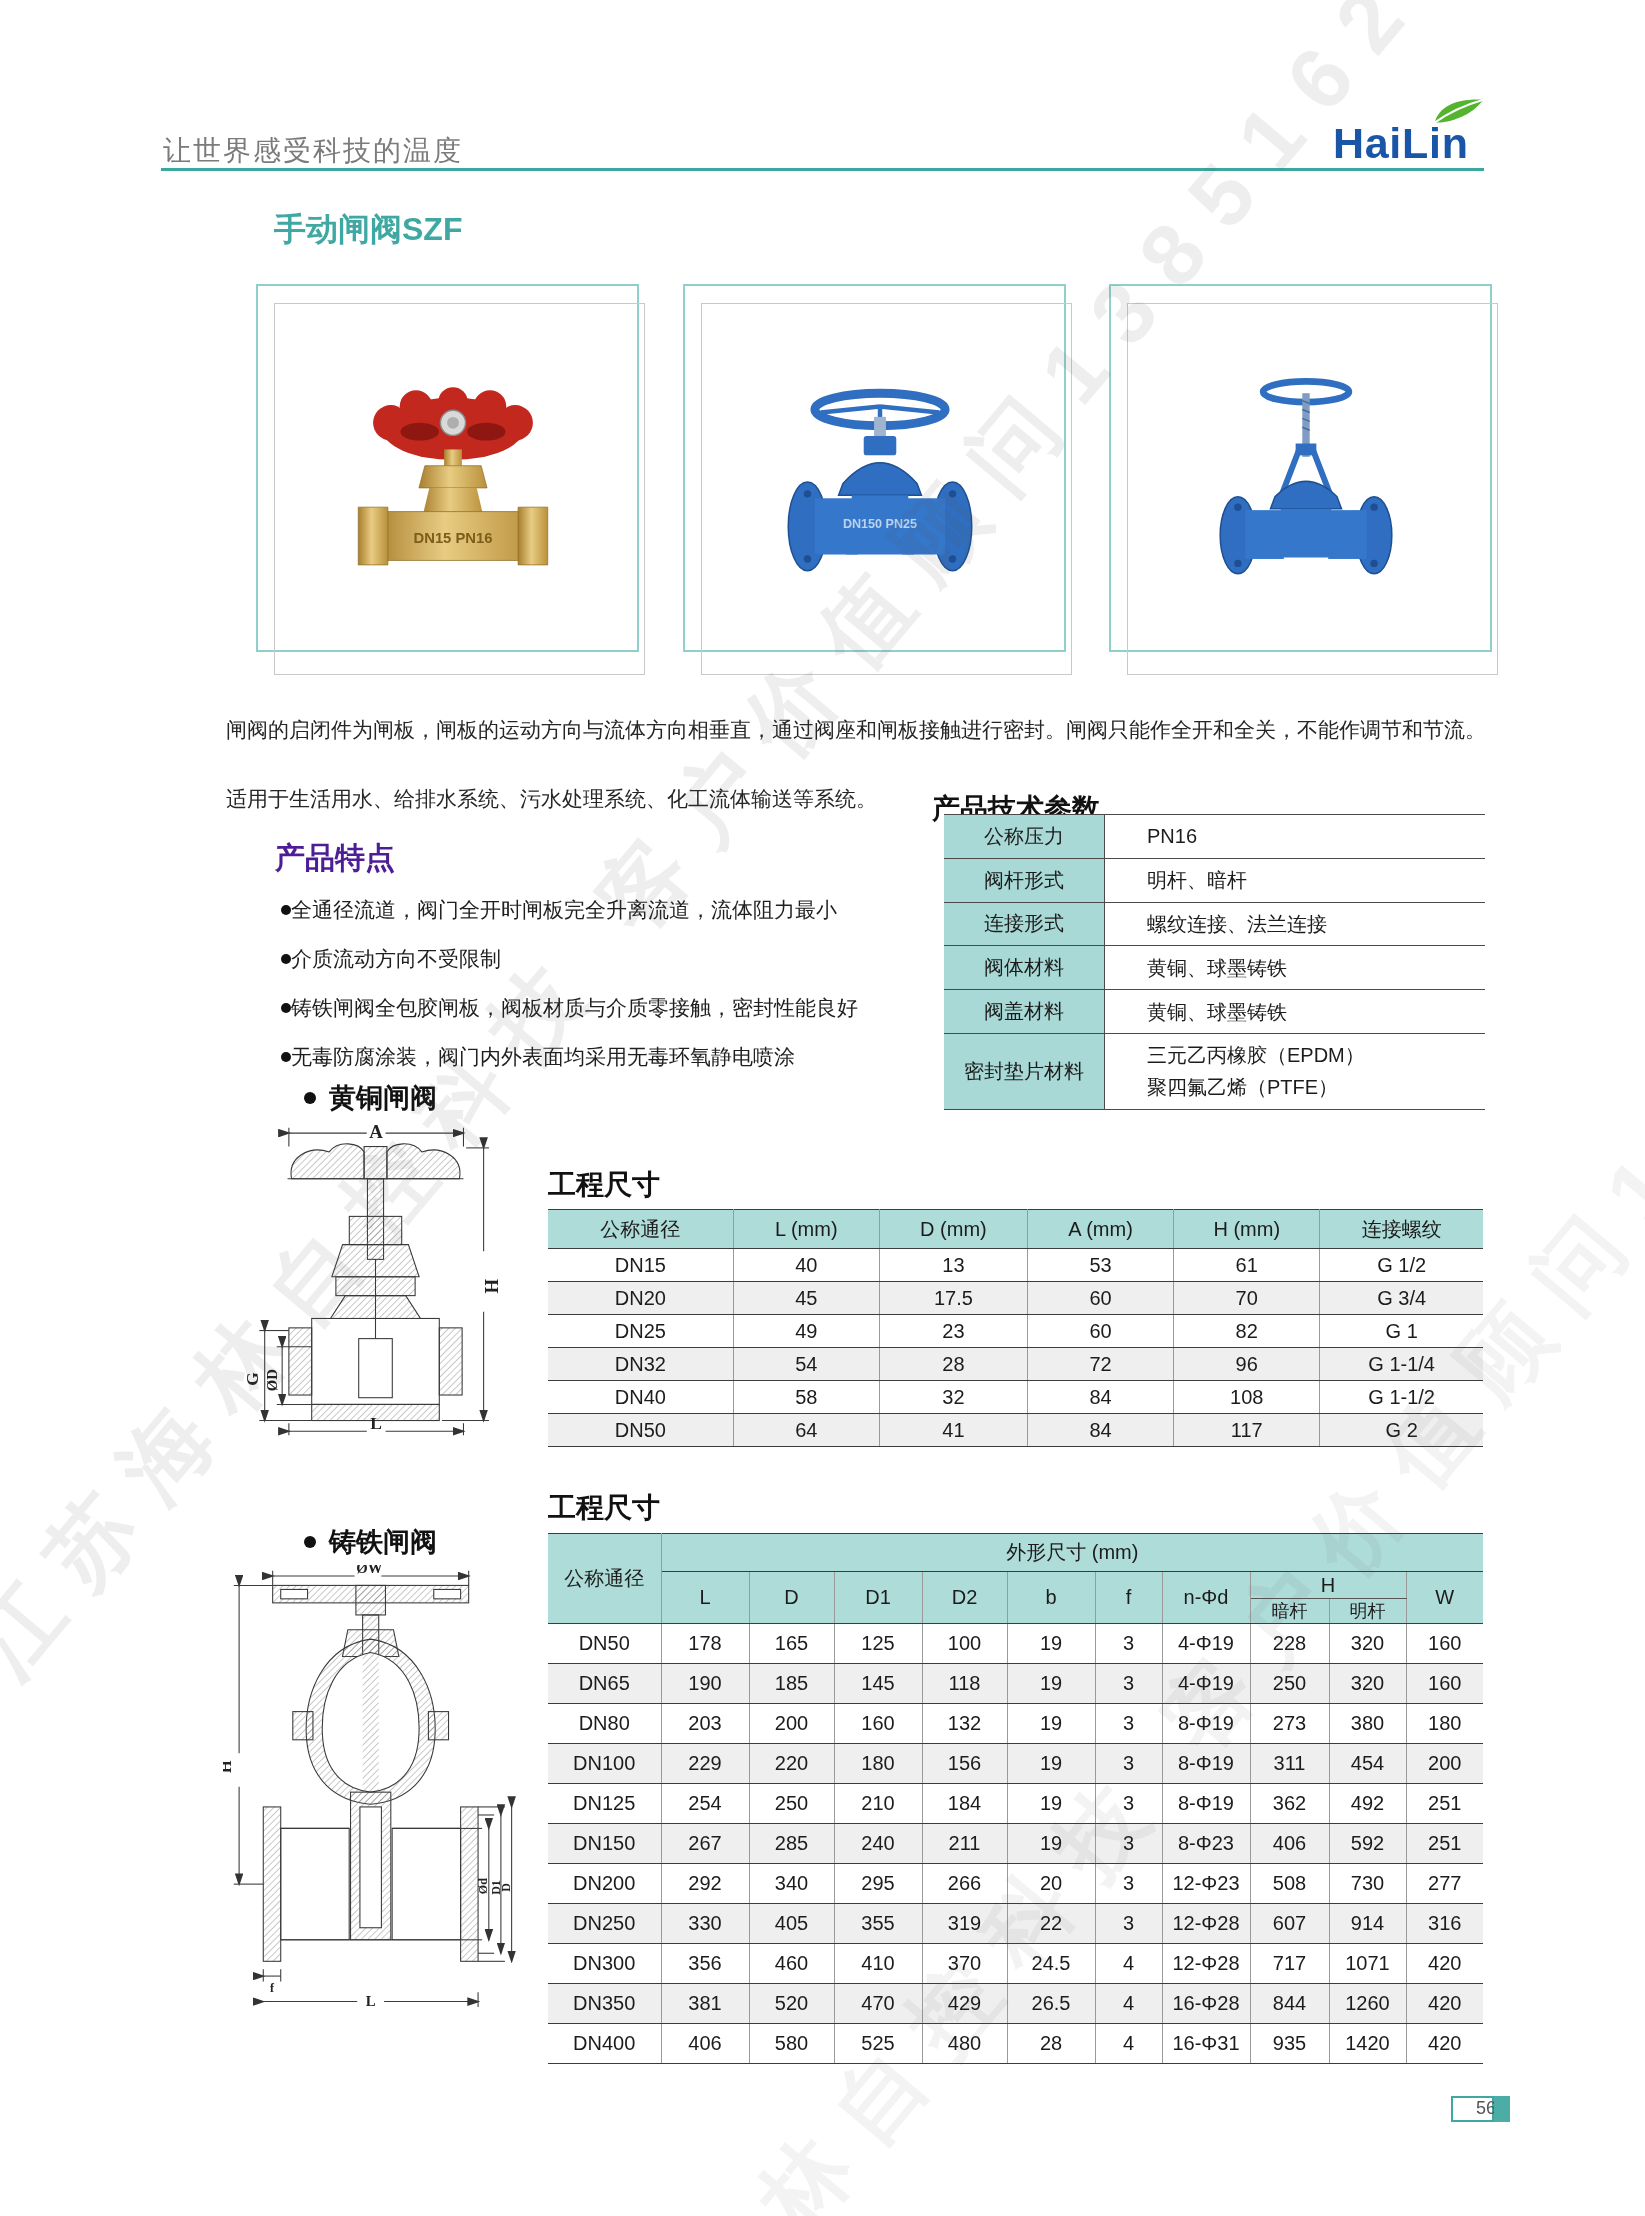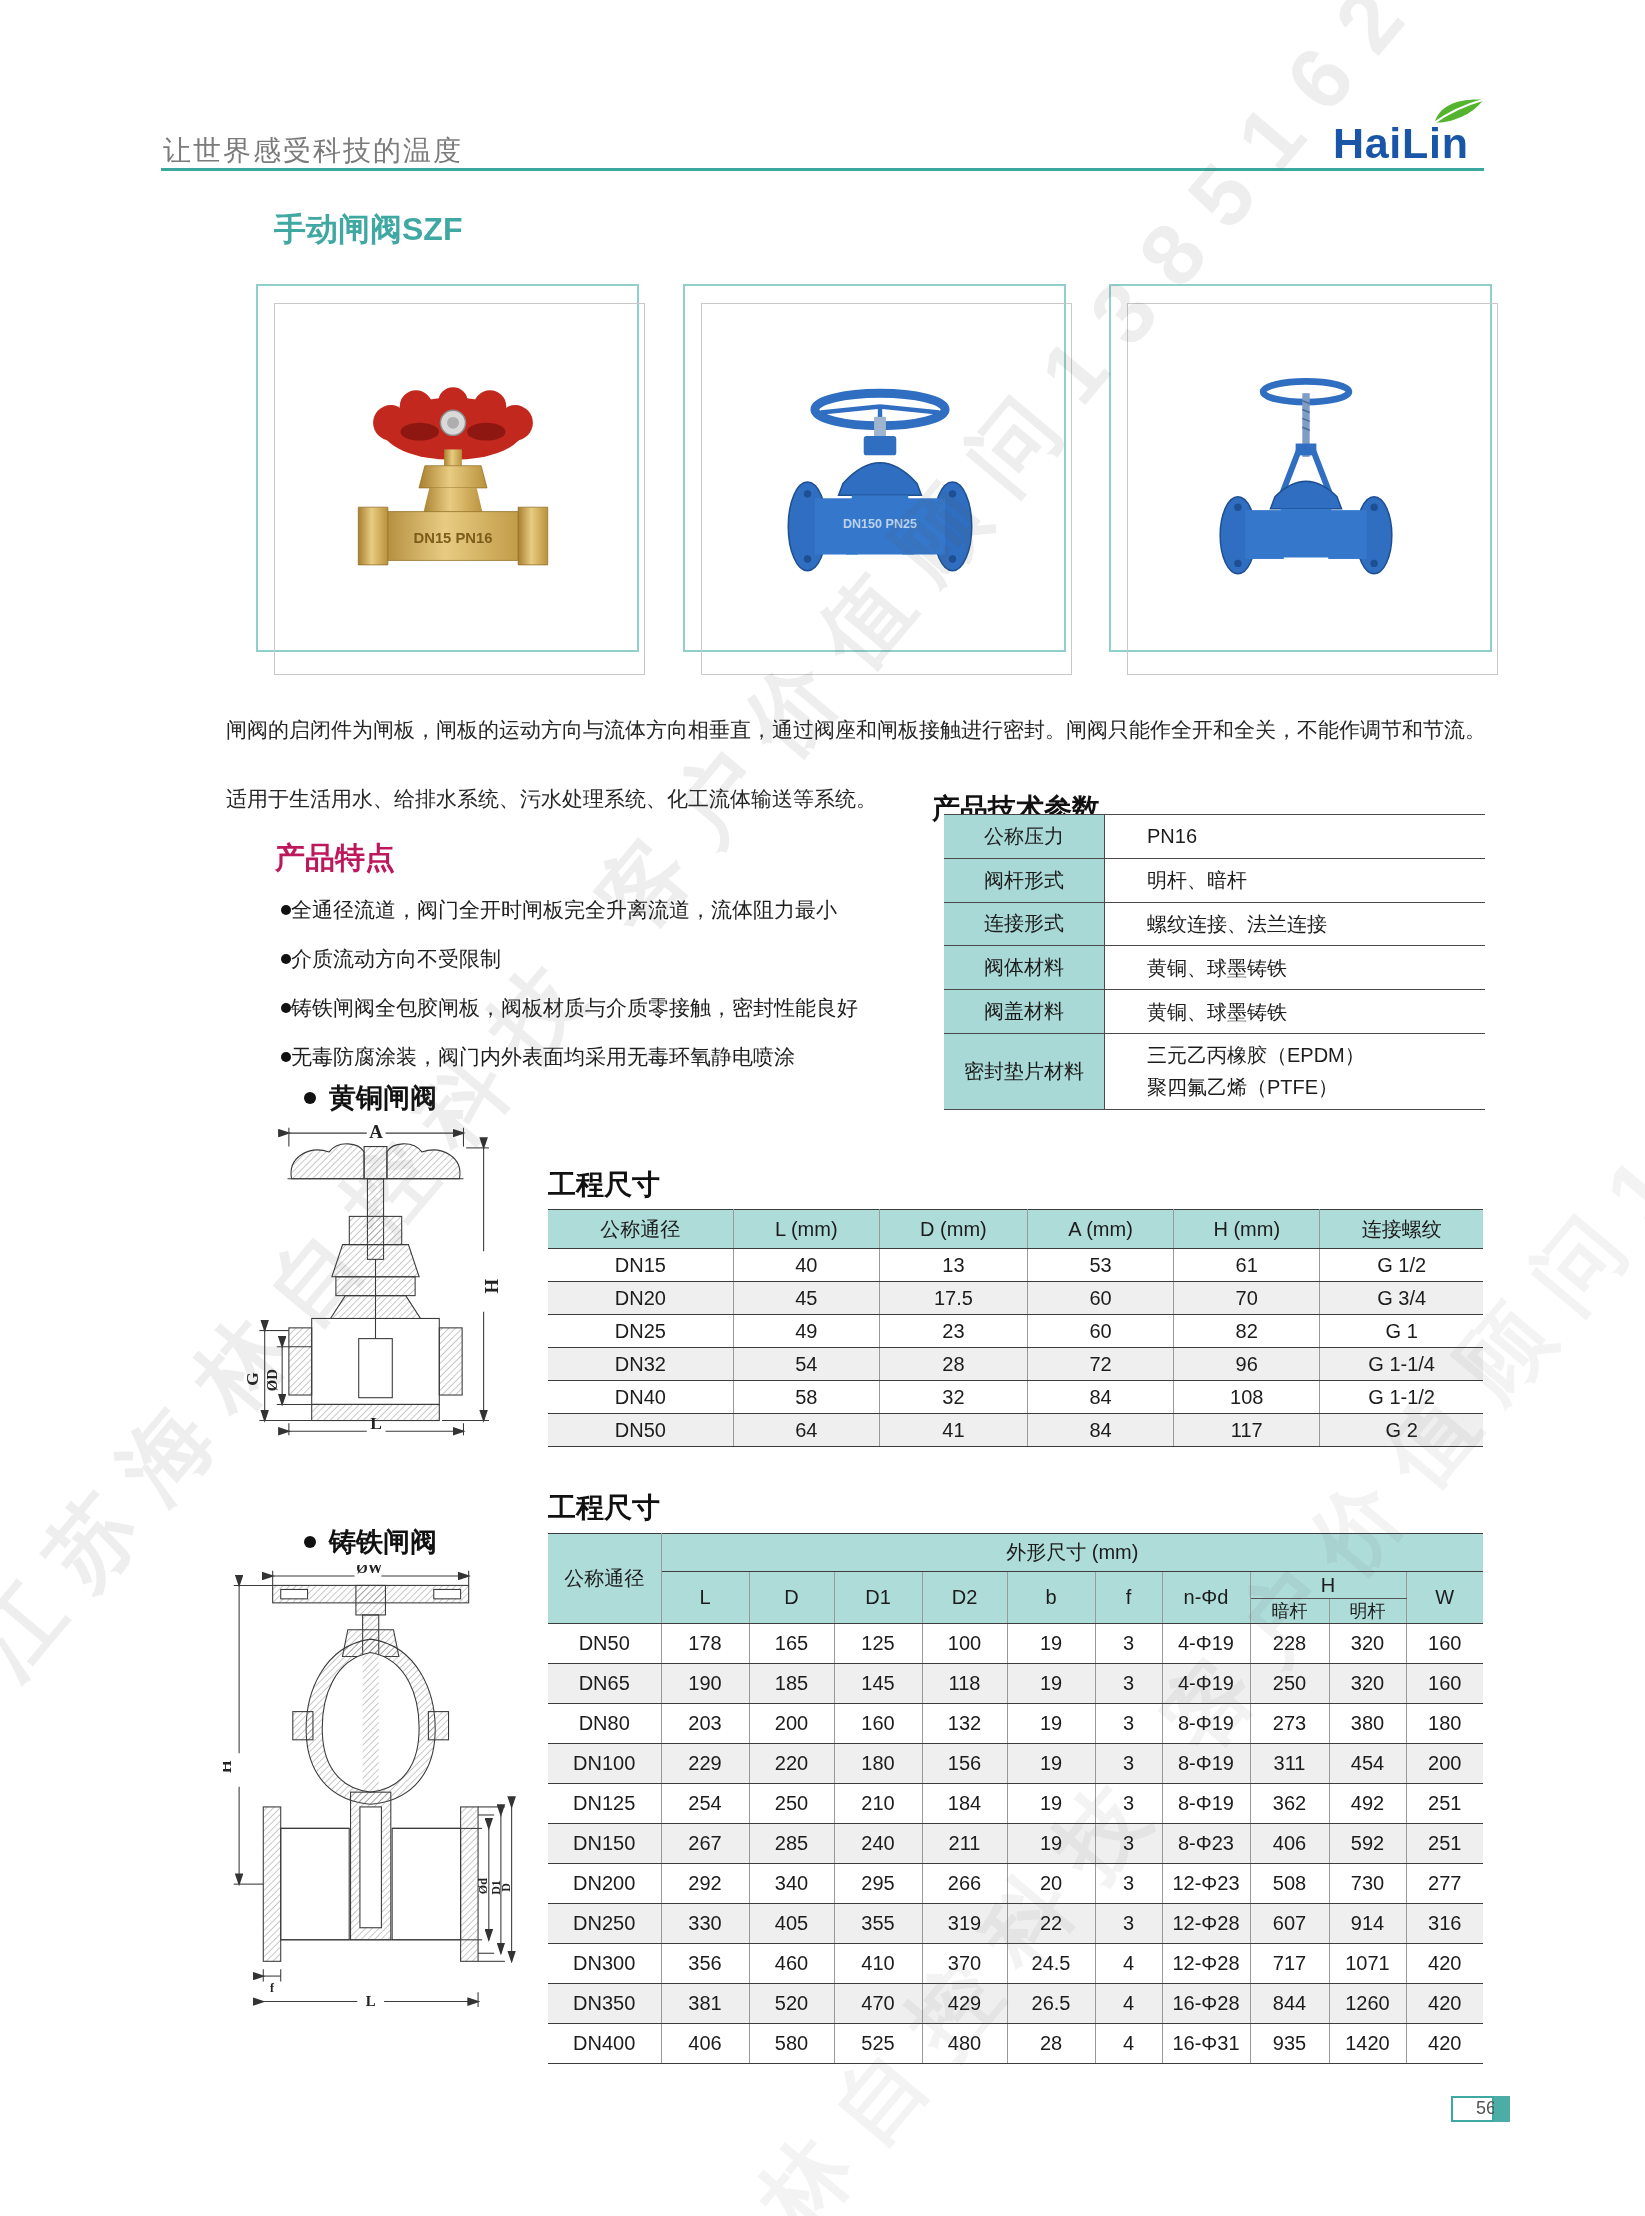--- a/index.html
+++ b/index.html
@@ -27,21 +27,21 @@
   .intro2 { position:absolute; left:226px; top:785px; font-size:21px; color:#262626; }
 
   
   .tech-heading { position:absolute; left:932px; top:778px; font-size:28px; font-weight:bold; color:#111;margin-top:12px; }
   .tech-table { position:absolute; left:944px; top:814px; width:541px; border-top:1.3px solid #4a4a4a; }
   .tp-row { display:flex; border-bottom:1.3px solid #4a4a4a; min-height:42px; }
   .tp-label { width:160px; background:#a8d9d6; display:flex; align-items:center; justify-content:center; font-size:20px; color:#1c1c1c; padding:4px 5.4px; text-align:center; }
   .tp-value { flex:1; border-left:1.3px solid #4a4a4a; display:flex; flex-direction:column; justify-content:center; padding:5.4px 0 5.4px 42px; font-size:20px; color:#1c1c1c; line-height:32px; }
 
   
-  .features-heading { position:absolute; left:275px; top:838px; font-size:30px; font-weight:bold; color:#be185d; }
+  .features-heading { position:absolute; left:275px; top:838px; font-size:30px; font-weight:bold; color:#4c1d95; }
   .features-list { position:absolute; left:281px; top:885px; width:672px; }
   .feat { display:flex; align-items:center; gap:0; height:49px; font-size:21px; color:#1f1f1f; }
   .feat .dot { width:10px; height:10px; border-radius:50%; background:#111; flex:none; }
 
   
   .sec-label { position:absolute; display:flex; align-items:center; gap:13px; font-size:27px; font-weight:bold; color:#111; }
   .sec-label .dot { width:12px; height:12px; border-radius:50%; background:#111; }
   .brass-label { left:304px; top:1080px; }
   .iron-label { left:304px; top:1524px; }
 

